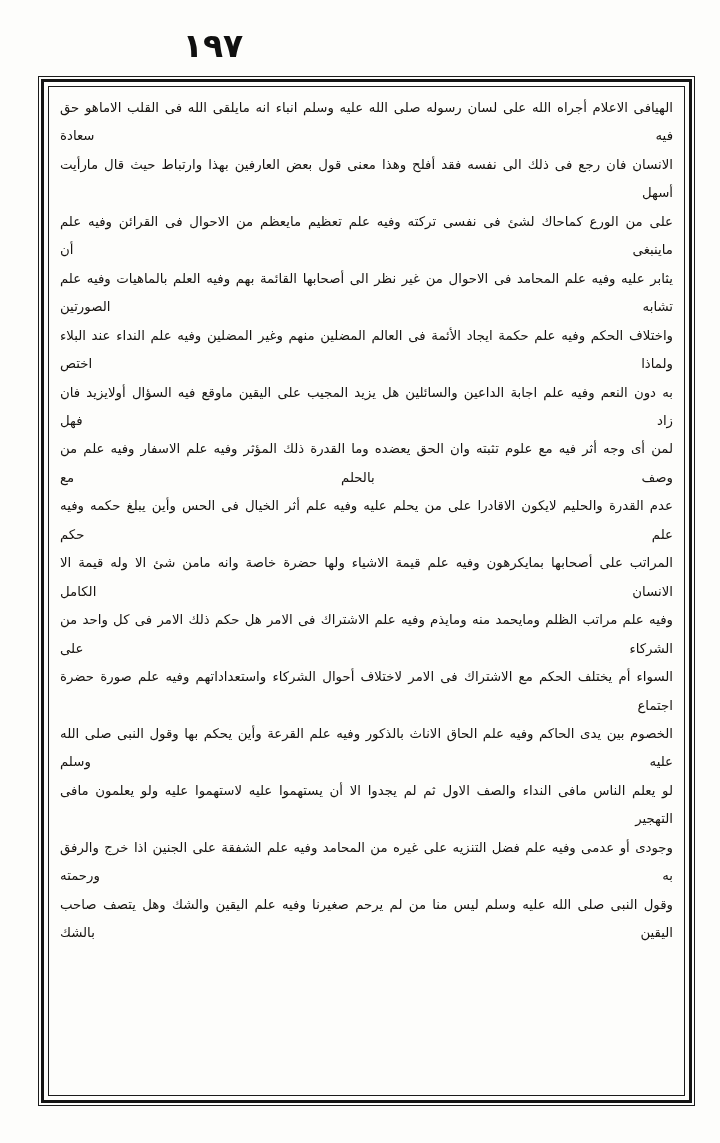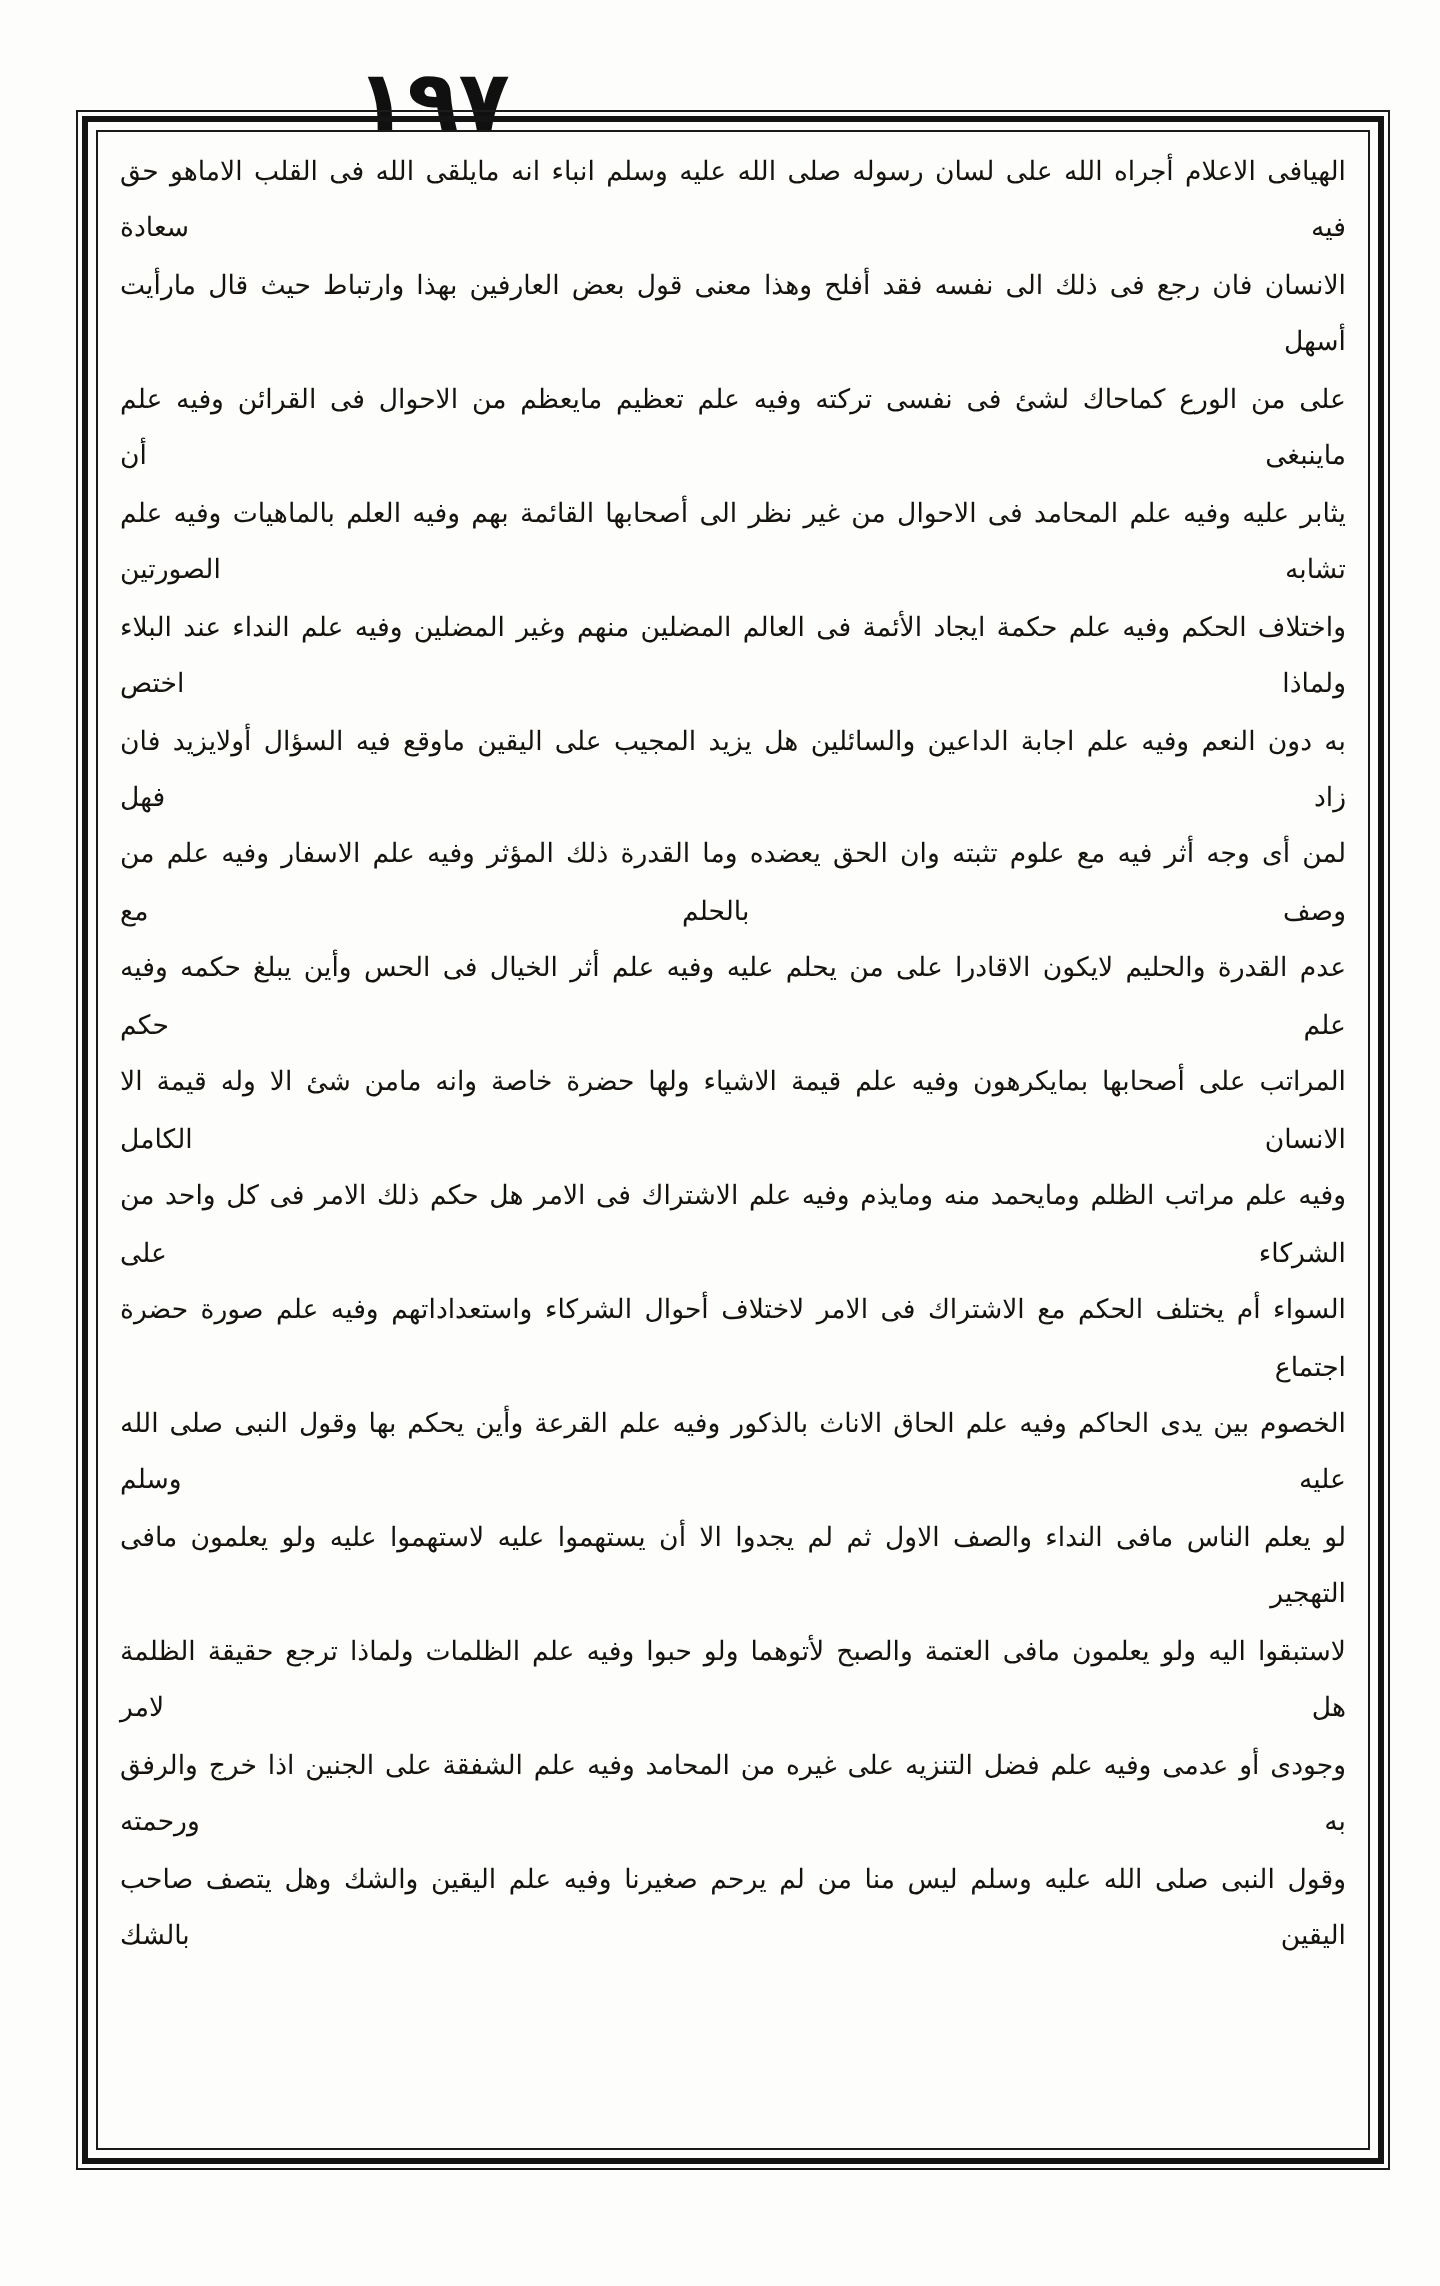--- a/index.html
+++ b/index.html
@@ -5,25 +5,25 @@
   html,body{margin:0;padding:0;}
   body{
     width:720px;height:1143px;position:relative;
     background:#fdfdfb;
     font-family:"DejaVu Sans",sans-serif;
     color:#16130f;
     overflow:hidden;
   }
   .page-number{
     position:absolute;top:26px;left:178px;width:70px;
-    font-size:42px;font-weight:bold;text-align:center;
+    font-size:33px;font-weight:bold;text-align:center;
     letter-spacing:1px;color:#101010;
   }
   .frame-outer{
-    position:absolute;left:38px;top:55px;width:657px;height:1030px;
+    position:absolute;left:38px;top:76px;width:657px;height:1030px;
     border:1.5px solid #1b1b1b;padding:2px;box-sizing:border-box;
   }
   .frame-mid{
     width:100%;height:100%;box-sizing:border-box;
     border:3px solid #141414;padding:4px;
   }
   .frame-inner{
     width:100%;height:100%;box-sizing:border-box;
     border:1px solid #1b1b1b;
     padding:7px 11px 4px 11px;
@@ -54,20 +54,19 @@
           <div class="line">يثابر عليه وفيه علم المحامد فى الاحوال من غير نظر الى أصحابها القائمة بهم وفيه العلم بالماهيات وفيه علم تشابه الصورتين</div>
           <div class="line">واختلاف الحكم وفيه علم حكمة ايجاد الأئمة فى العالم المضلين منهم وغير المضلين وفيه علم النداء عند البلاء ولماذا اختص</div>
           <div class="line">به دون النعم وفيه علم اجابة الداعين والسائلين هل يزيد المجيب على اليقين ماوقع فيه السؤال أولايزيد فان زاد فهل</div>
           <div class="line">لمن أى وجه أثر فيه مع علوم تثبته وان الحق يعضده وما القدرة ذلك المؤثر وفيه علم الاسفار وفيه علم من وصف بالحلم مع</div>
           <div class="line">عدم القدرة والحليم لايكون الاقادرا على من يحلم عليه وفيه علم أثر الخيال فى الحس وأين يبلغ حكمه وفيه علم حكم</div>
           <div class="line">المراتب على أصحابها بمايكرهون وفيه علم قيمة الاشياء ولها حضرة خاصة وانه مامن شئ الا وله قيمة الا الانسان الكامل</div>
           <div class="line">وفيه علم مراتب الظلم ومايحمد منه ومايذم وفيه علم الاشتراك فى الامر هل حكم ذلك الامر فى كل واحد من الشركاء على</div>
           <div class="line">السواء أم يختلف الحكم مع الاشتراك فى الامر لاختلاف أحوال الشركاء واستعداداتهم وفيه علم صورة حضرة اجتماع</div>
           <div class="line">الخصوم بين يدى الحاكم وفيه علم الحاق الاناث بالذكور وفيه علم القرعة وأين يحكم بها وقول النبى صلى الله عليه وسلم</div>
           <div class="line">لو يعلم الناس مافى النداء والصف الاول ثم لم يجدوا الا أن يستهموا عليه لاستهموا عليه ولو يعلمون مافى التهجير</div>
-          <div class="line">لاستبقوا اليه ولو يعلمون مافى العتمة والصبح لأتوهما ولو حبوا وفيه علم الظلمات ولماذا ترجع حقيقة الظلمة هل لامر</div>
           <div class="line">وجودى أو عدمى وفيه علم فضل التنزيه على غيره من المحامد وفيه علم الشفقة على الجنين اذا خرج والرفق به ورحمته</div>
           <div class="line">وقول النبى صلى الله عليه وسلم ليس منا من لم يرحم صغيرنا وفيه علم اليقين والشك وهل يتصف صاحب اليقين بالشك</div>
         </div>
 
     </div>
   </div>
 </div>
 
 </body></html>

